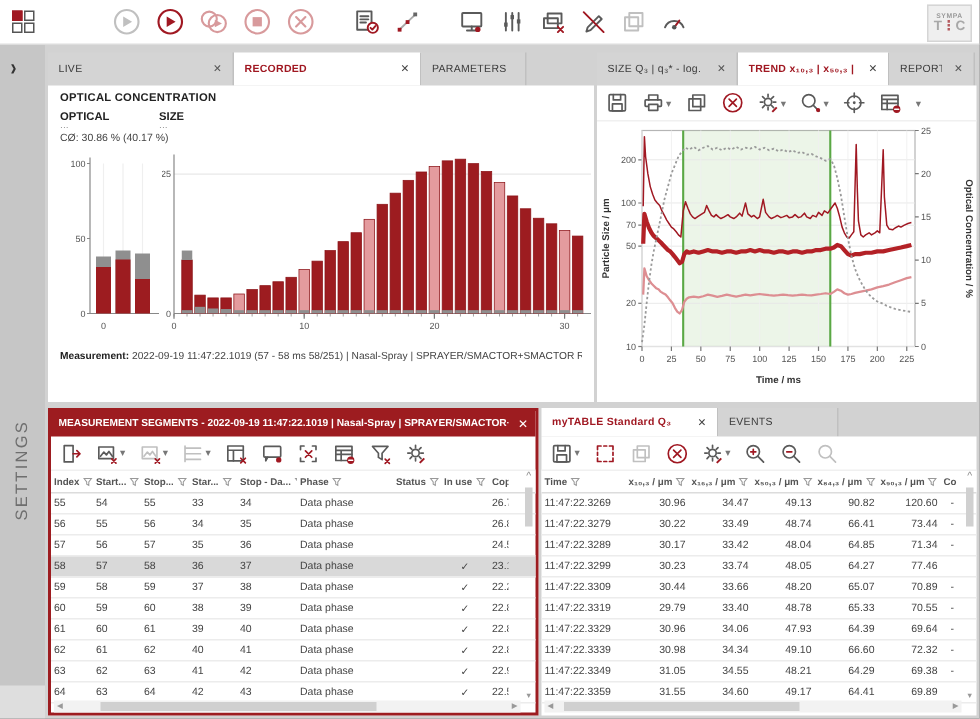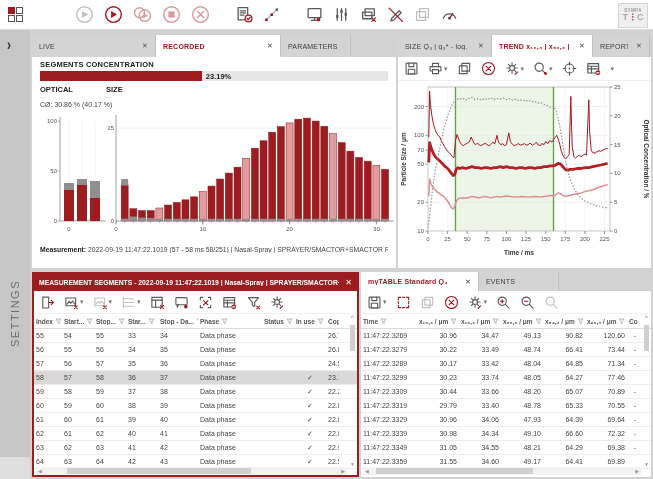--- a/index.html
+++ b/index.html
@@ -210,25 +210,21 @@
       </div>
       <div class="tab active" style="width:125px">
         <span class="tlabel">RECORDED</span>
           <span class="x">✕</span>
       </div>
       <div class="tab" style="width:70px">
         <span class="tlabel">PARAMETERS</span>
       </div>
     </div>
     <div class="content">
-      <div class="oclabel">SEGMENTS CONCENTRATION</div>
-      <div class="ocbar">
-        <div class="ocfill" id="ocfill" style="width: 46.5%;"></div>
-        <div class="ocval" id="ocval" style="left: calc(46.5% + 4px);">23.19%</div>
-      </div>
+      <div class="oclabel">OPTICAL CONCENTRATION</div>
       <div class="crrow">
         <div class="crcol">
           <div class="crname">OPTICAL</div>
           <div class="crdots">...</div>
         </div>
         <div class="crcol">
           <div class="crname">SIZE</div>
           <div class="crdots">...</div>
         </div>
       </div>

